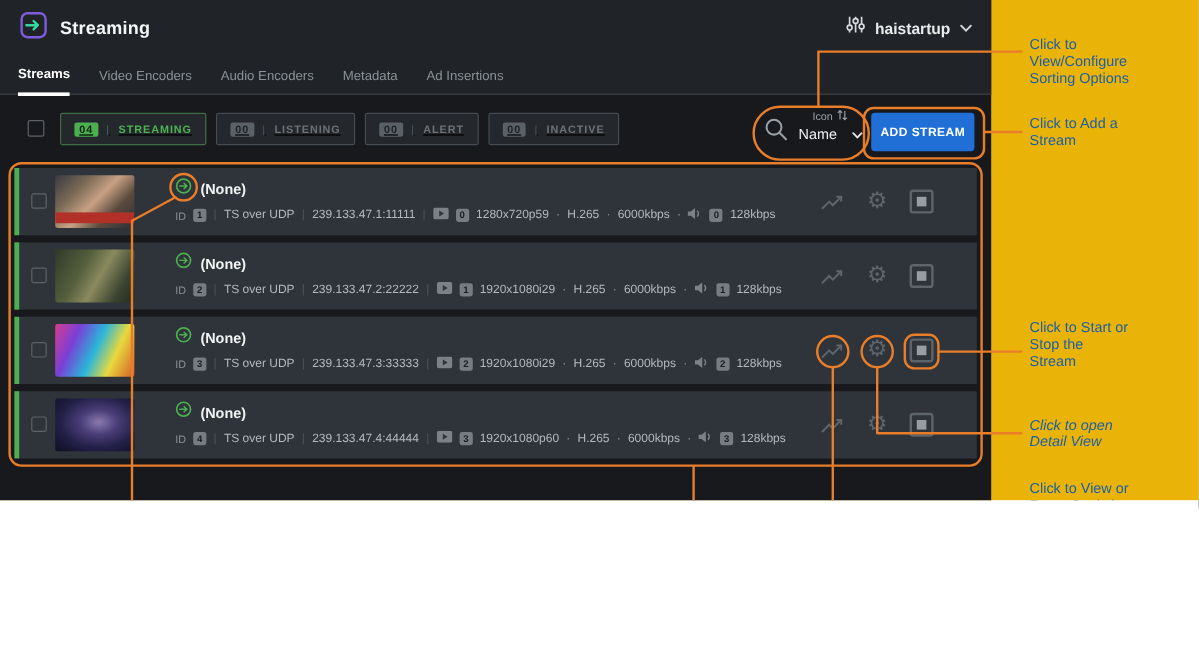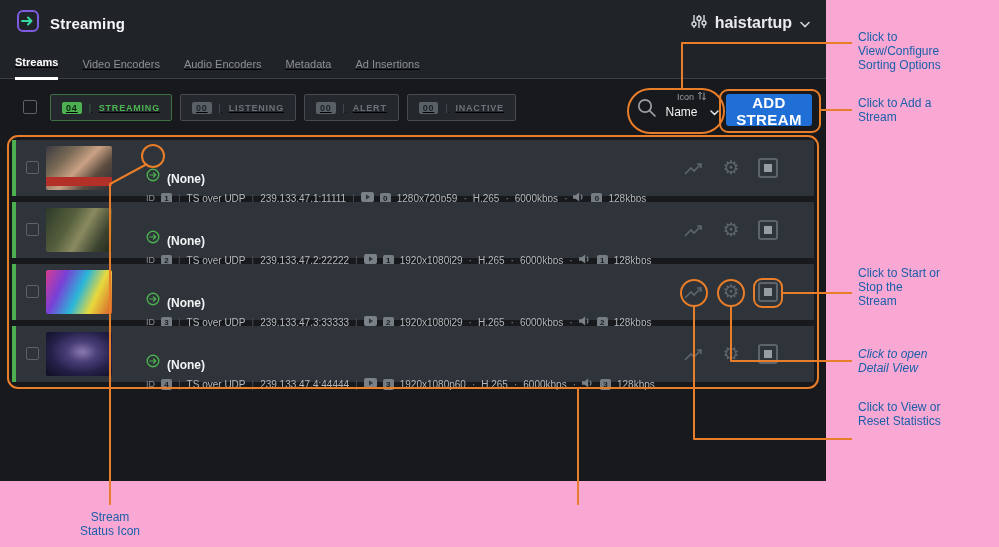--- a/index.html
+++ b/index.html
@@ -1,29 +1,29 @@
 <!DOCTYPE html>
 <html><head>
 <meta charset="utf-8">
 <style>
   * { margin:0; padding:0; box-sizing:border-box; }
   body { background:#fff; font-family:"Liberation Sans", sans-serif; }
-  .canvas { position:relative; width:999px; height:547px; background:#f9a8d4; overflow:hidden; }
+  .canvas { position:relative; width:999px; height:417px; background:#eab308; overflow:hidden; }
 
   
   .app { position:absolute; left:0; top:0; width:826px; height:481px; background:#17191c; }
   .top { position:absolute; left:0; top:0; right:0; height:79px; background:#202327; border-bottom:1px solid #3c4044; }
 
   .hdr { position:absolute; left:0; top:0; right:0; height:46px; display:flex; align-items:center; padding:0 16px; }
   .app-title { margin-left:10px; font-size:15px; font-weight:700; color:#f4f6f7; letter-spacing:.2px; }
   .hdr-spacer { flex:1; }
   .account { display:flex; align-items:center; gap:8px; color:#e8eaec; }
-  .account-name { font-size:16px; font-weight:700; }
-
-  .tabs { position:absolute; left:0; top:46px; right:0; height:33px; display:flex; align-items:flex-end; gap:24px; padding:0 15px;text-decoration:underline; }
+  .account-name { font-size:13px; font-weight:700; }
+
+  .tabs { position:absolute; left:0; top:46px; right:0; height:33px; display:flex; align-items:flex-end; gap:24px; padding:0 15px; }
   .tab { font-size:11px; color:#8b9196; padding-bottom:9px; cursor:pointer; }
   .tab.active { color:#ffffff; font-weight:700; border-bottom:3px solid #fff; margin-bottom:-1px; }
 
   
   .filter-bar { position:absolute; left:0; top:80px; right:0; height:56px; }
   .checkbox { width:14px; height:14px; border:1px solid #5c6267; border-radius:2px; background:transparent; }
   .master-cb { position:absolute; left:23px; top:20px; }
   .filter-group { position:absolute; left:50px; top:14px; display:flex; gap:8px; }
   .filter-btn { display:flex; align-items:center; gap:7px; height:27px; padding:0 11px; background:#24272b;
     border:1px solid #454b50; border-radius:2px; font-size:9px; font-weight:700; letter-spacing:.8px; cursor:pointer;text-decoration:underline; }
@@ -33,36 +33,36 @@
   .filter-btn.active { border-color:#3d7044; }
   .filter-btn.active .count { background:#4caf50; color:#0f2311; }
   .filter-btn.active .fsep::before { color:#3d7044; }
   .filter-btn.active .flabel { color:#4cb553; }
 
   .search-btn { position:absolute; left:636px; top:17px; width:22px; height:22px; cursor:pointer; }
   .sort-ctl { position:absolute; left:666px; top:11px; width:52px; text-align:center; cursor:pointer; }
   .sort-top { display:flex; align-items:center; justify-content:center; gap:3px; font-size:9px; color:#9aa0a5; }
   .sort-val { display:flex; align-items:center; justify-content:center; gap:12px; font-size:12px; font-weight:400; color:#f0f2f3; margin-top:2px; }
   .add-btn { position:absolute; left:726px; top:14px; width:86px; height:32px; background:#1f6fd6; border:none; border-radius:3px;
-    color:#ffffff; font-size:15px; font-weight:700; letter-spacing:.4px; cursor:pointer; font-family:inherit; }
+    color:#ffffff; font-size:10px; font-weight:700; letter-spacing:.4px; cursor:pointer; font-family:inherit; }
 
   
   .list { position:absolute; left:12px; top:140px; width:802px; }
   .stream-row { position:relative; height:56px; margin-bottom:6px; background:#2e3439; border-radius:1px; }
   .row-bar { position:absolute; left:0; top:0; bottom:0; width:4px; background:#4caf50; }
   .row-cb { position:absolute; left:14px; top:21px; width:13px; height:13px; }
   .thumb { position:absolute; left:34px; top:6px; width:66px; height:44px; border-radius:2px; overflow:hidden; }
   .thumb-1 { background:linear-gradient(135deg,#3a3a42 0%,#7a6a55 28%,#c9a184 50%,#5a4a3e 72%,#2e2e36 100%); }
   .thumb-1::after { content:""; position:absolute; left:0; right:0; bottom:4px; height:9px; background:#b23028; }
   .thumb-2 { background:linear-gradient(120deg,#2e3a28 0%,#56603e 35%,#8a8a5f 55%,#3c4430 80%,#242a1e 100%); }
   .thumb-3 { background:linear-gradient(115deg,#d63d8f 0%,#7a3fd6 25%,#2ab6d9 50%,#e8d93d 72%,#d65a2a 100%); }
   .thumb-4 { background:radial-gradient(ellipse at 55% 45%,#8a7ab0 0%,#4a3e78 30%,#232048 62%,#0e0e20 100%); }
 
   .row-content { position:absolute; left:134px; top:8px; }
-  .title-line { display:flex; align-items:flex-end;margin-top:20px; }
+  .title-line { display:flex; align-items:center; }
   .stream-name { margin-left:7px; font-size:12px; font-weight:700; color:#f2f4f5; }
   .meta-line { display:flex; align-items:center; gap:6px; margin-top:6px; font-size:10px; color:#b4b9bd; white-space:nowrap; }
   .meta-id { font-size:9px; color:#8b9196; }
   .badge { display:inline-block; min-width:11px; padding:1px 2px; border-radius:2px; background:#757c82; color:#1b1d1f;
     font-size:8px; font-weight:700; text-align:center; line-height:9px; }
   .sep::before { content:"|"; color:#4d545a; }
   .dot::before { content:"\00b7"; color:#8b9196; }
 
   .act { position:absolute; top:18px; width:20px; height:20px; display:flex; align-items:center; justify-content:center; cursor:pointer; }
   .act-stats { left:672px; }

